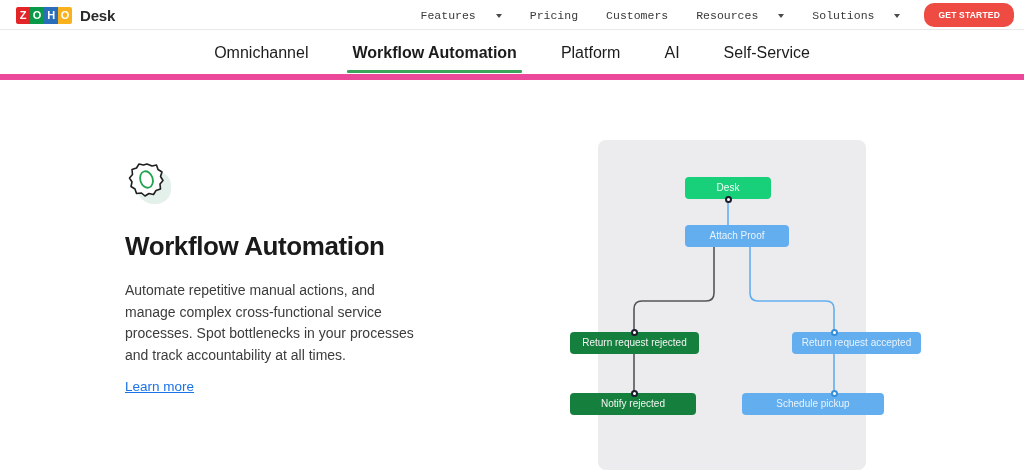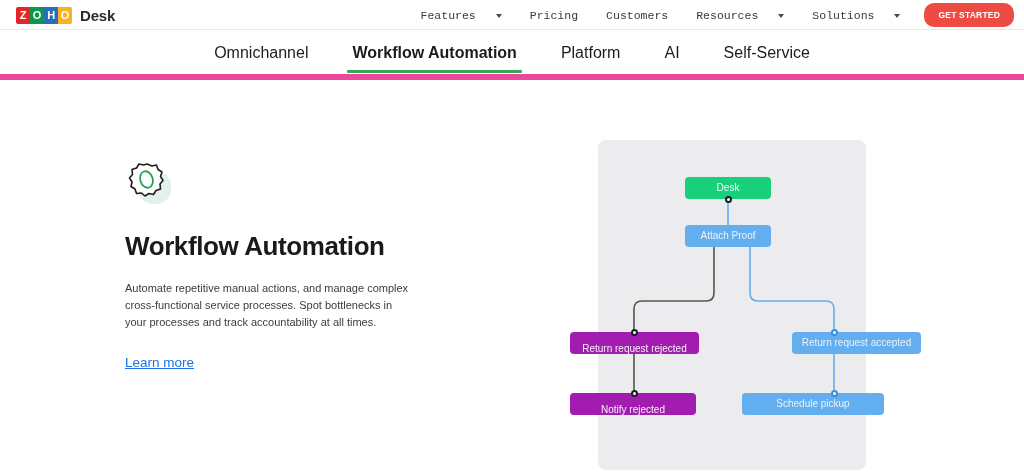--- a/index.html
+++ b/index.html
@@ -86,22 +86,22 @@
     width: 34px; height: 32px;
     background: #e3f1ea; border-radius: 50% 40% 45% 50%;
   }
   .icon-gear { position: absolute; left: 0; top: 0; }
 
   .headline {
     font-size: 26px; font-weight: bold; color: #1a1a1a;
     letter-spacing: -0.4px; margin-bottom: 18px; line-height: 1.15;
   }
   .body-copy {
-    font-size: 11px; color: #3c3c3c; line-height: 1.55;
-    width: 290px; margin-bottom: 22px;
+    font-size: 14px; color: #3c3c3c; line-height: 1.55;
+    width: 290px; margin-bottom: 10px;
   }
   .learn-more {
     font-size: 13.5px; color: #1a73e8; text-decoration: underline;
     cursor: pointer; display: inline-block;
   }
 
   
   .diagram-panel {
     position: absolute; left: 598px; top: 140px;
     width: 268px; height: 330px;
@@ -113,21 +113,21 @@
   }
   .flow-node {
     position: absolute;
     height: 22px; border-radius: 4px;
     display: flex; align-items: center; justify-content: center;
     font-size: 10px; line-height: 1;
     white-space: nowrap; cursor: pointer; pointer-events: auto;
   }
   .node-green { background: #19d07a; color: #f2fdf8; }
   .node-blue  { background: #63aeef; color: #e8f3fd; }
-  .node-dark  { background: #a21caf; color: #f4f4f4; align-items: flex-end; }
+  .node-dark  { background: #15803d; color: #f4f4f4; }
 
   .port {
     position: absolute; width: 7px; height: 7px;
     border-radius: 50%; background: #ffffff;
     box-sizing: border-box;
   }
   .port-dark { border: 2px solid #1b1b2b; }
   .port-blue { border: 2px solid #3a8fd9; }
 </style>
 </head>
@@ -213,21 +213,21 @@
 
   <path d="M634 354 L634 393" stroke="#555555" stroke-width="1.6" fill="none"></path>
 
   <path d="M834 354 L834 393" stroke="#63aeef" stroke-width="1.6" fill="none"></path>
 </svg>
 
 <div>
   <div class="flow-node node-green" style="left:685px; top:177px; width:86px;">
     <span>Desk</span>
   </div>
-  <div class="flow-node node-blue" style="left:685px; top:225px; width:86px;">
+  <div class="flow-node node-blue" style="left:685px; top:225px; width:104px;">
     <span>Attach Proof</span>
   </div>
   <div class="flow-node node-dark" style="left:570px; top:332px; width:129px;">
     <span>Return request rejected</span>
   </div>
   <div class="flow-node node-blue" style="left:792px; top:332px; width:129px;">
     <span>Return request accepted</span>
   </div>
   <div class="flow-node node-dark" style="left:570px; top:393px; width:126px;">
     <span>Notify rejected</span>

